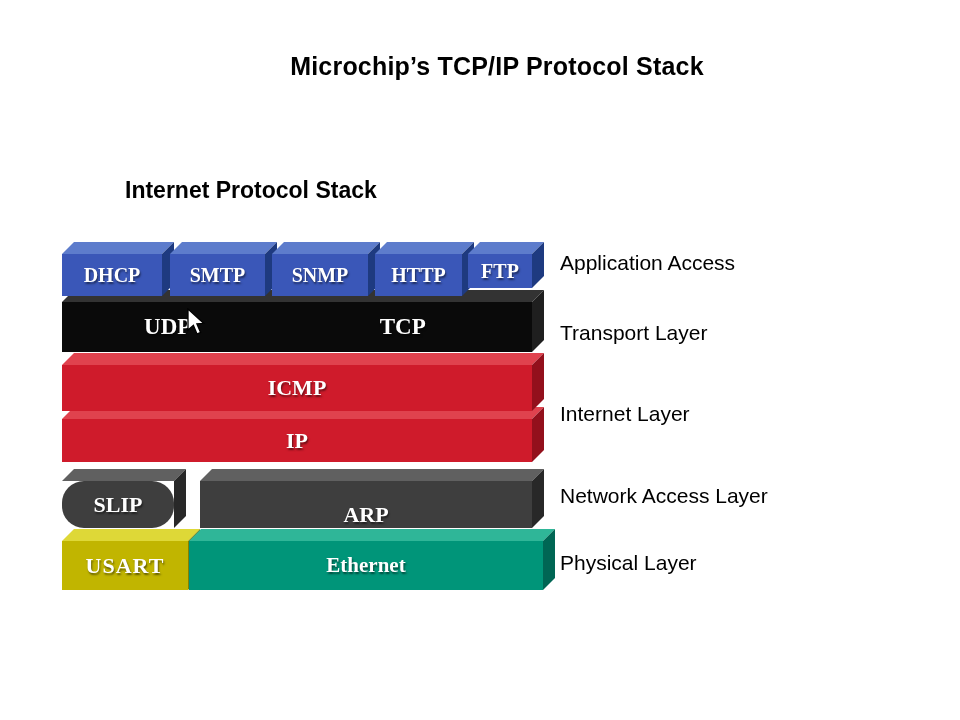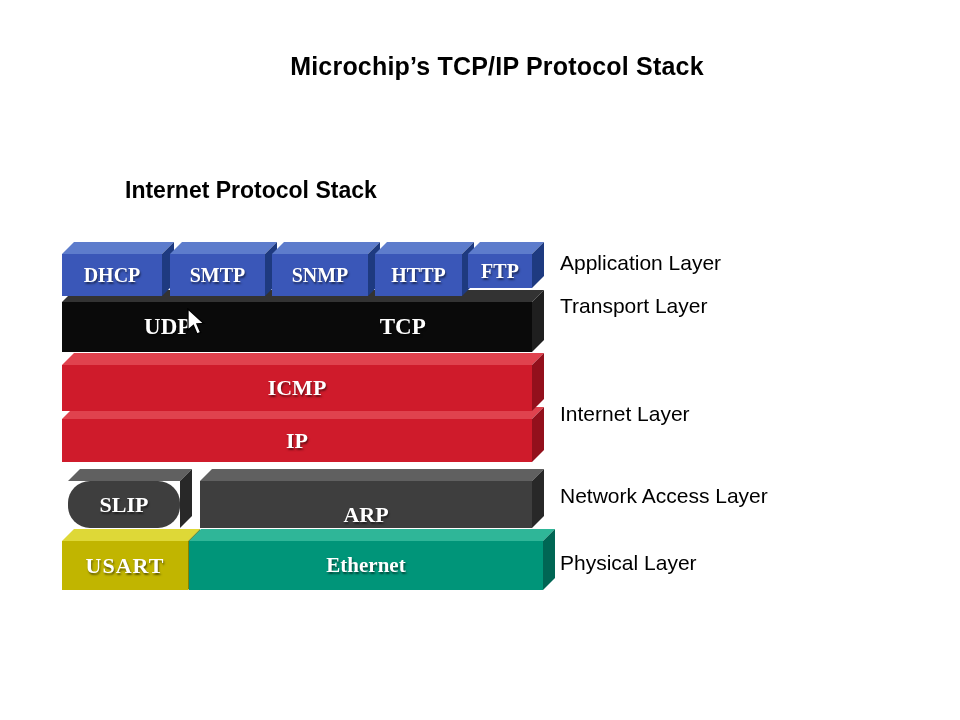--- a/index.html
+++ b/index.html
@@ -67,39 +67,39 @@
     </span>
   </div>
 
   <div class="block c-red fs22" style="left:62px;top:365px;width:470px;height:46px;z-index:40;justify-content:center;">
     <span>ICMP</span>
   </div>
   <div class="block c-red fs22" style="left:62px;top:419px;width:470px;height:43px;z-index:30;">
     <span>IP</span>
   </div>
 
-  <div class="block c-gray fs22" style="left:68px;top:481px;width:112px;height:47px;z-index:20;border-radius:22px;">
+  <div class="block c-gray fs22" style="left:62px;top:481px;width:112px;height:47px;z-index:20;border-radius:22px;">
     <span>SLIP</span>
   </div>
   <div class="block c-gray fs22" style="left:200px;top:481px;width:332px;height:47px;z-index:20;align-items:flex-end;">
     <span>ARP</span>
   </div>
 
   <div class="block c-yellow fs22" style="left:62px;top:541px;width:126px;height:49px;z-index:10;letter-spacing:1px;">
     <span>USART</span>
   </div>
   <div class="block c-teal fs21" style="left:189px;top:541px;width:354px;height:49px;z-index:10;">
     <span>Ethernet</span>
   </div>
 
 </div>
 
 <div>
-  <div class="layer-label" style="top:251px;">Application Layer</div>
-  <div class="layer-label" style="top:294px;">Transport Layer</div>
+  <div class="layer-label" style="top:251px;">Application Access</div>
+  <div class="layer-label" style="top:321px;">Transport Layer</div>
   <div class="layer-label" style="top:402px;text-align:right;">Internet Layer</div>
   <div class="layer-label" style="top:484px;">Network Access Layer</div>
   <div class="layer-label" style="top:551px;">Physical Layer</div>
 </div>
 
 <svg class="cursor" width="22" height="30" viewBox="0 0 22 30">
   <path d="M2 1 L2 22 L7.4 17.4 L11 26 L14.6 24.4 L10.9 15.9 L17.6 15.3 Z" fill="#ffffff" stroke="#000000" stroke-width="1.3"></path>
 </svg>
 
 </body></html>

